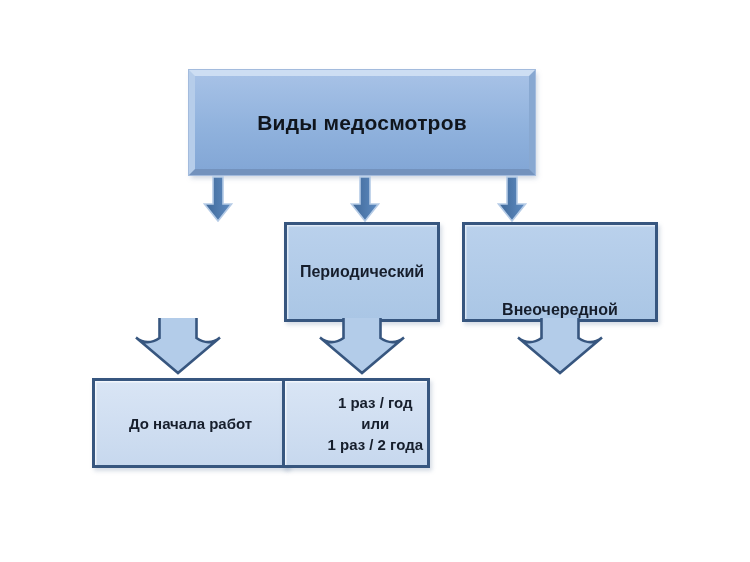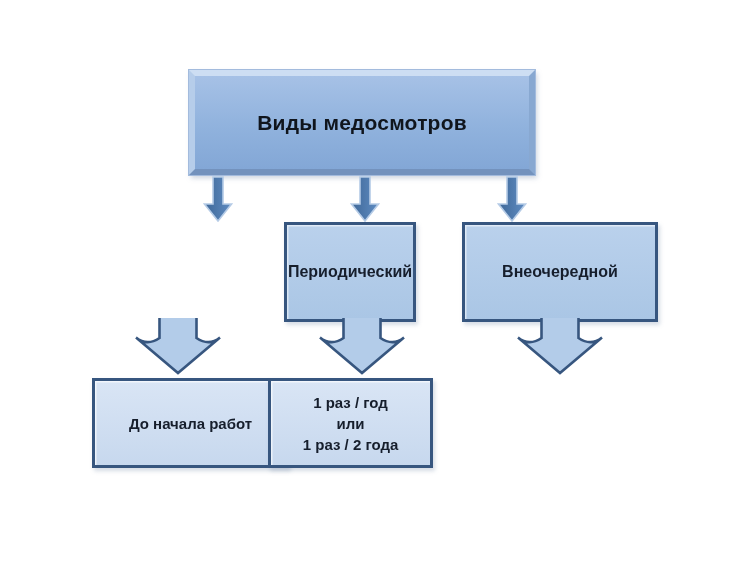--- a/index.html
+++ b/index.html
@@ -23,32 +23,32 @@
   }
   
   .branch-box{
     top:222px;height:100px;
     background:linear-gradient(180deg,#bad1ec 0%,#aac6e5 100%);
     border:3px solid #37567f;
     box-shadow:inset 1.5px 1.5px 0 rgba(255,255,255,.55), 2px 3px 4px rgba(120,140,170,.3);
     font-size:16px;
   }
   .branch1{left:92px;width:171px;}
-  .branch2{left:284px;width:132px;}
-  .branch3{left:462px;width:196px;}
+  .branch2{left:284px;width:156px;}
+  .branch3{left:462px;width:196px;align-items:flex-end;}
   
   .leaf-box{
     top:378px;height:90px;
     background:linear-gradient(180deg,#d9e5f5 0%,#c7d8ee 100%);
     border:3px solid #37567f;
     box-shadow:inset 1.5px 1.5px 0 rgba(255,255,255,.65), 2px 3px 4px rgba(120,140,170,.3);
     font-size:15px;line-height:21px;white-space:pre-line;
   }
   .leaf1{left:92px;width:197px;}
-  .leaf2{left:268px;width:165px;}
+  .leaf2{left:282px;width:148px;justify-content:flex-end;}
   .leaf3{left:462px;width:200px;}
   
   .sm-arrow{position:absolute;top:176px;width:30px;height:46px;}
   .sm1{left:203px;} .sm2{left:350px;} .sm3{left:497px;}
   .big-arrow{position:absolute;top:318px;width:90px;height:58px;}
   .big1{left:133px;} .big2{left:317px;} .big3{left:515px;}
   .label{white-space:pre-line;padding:0 4px;}
 </style>
 </head>
 <body>

